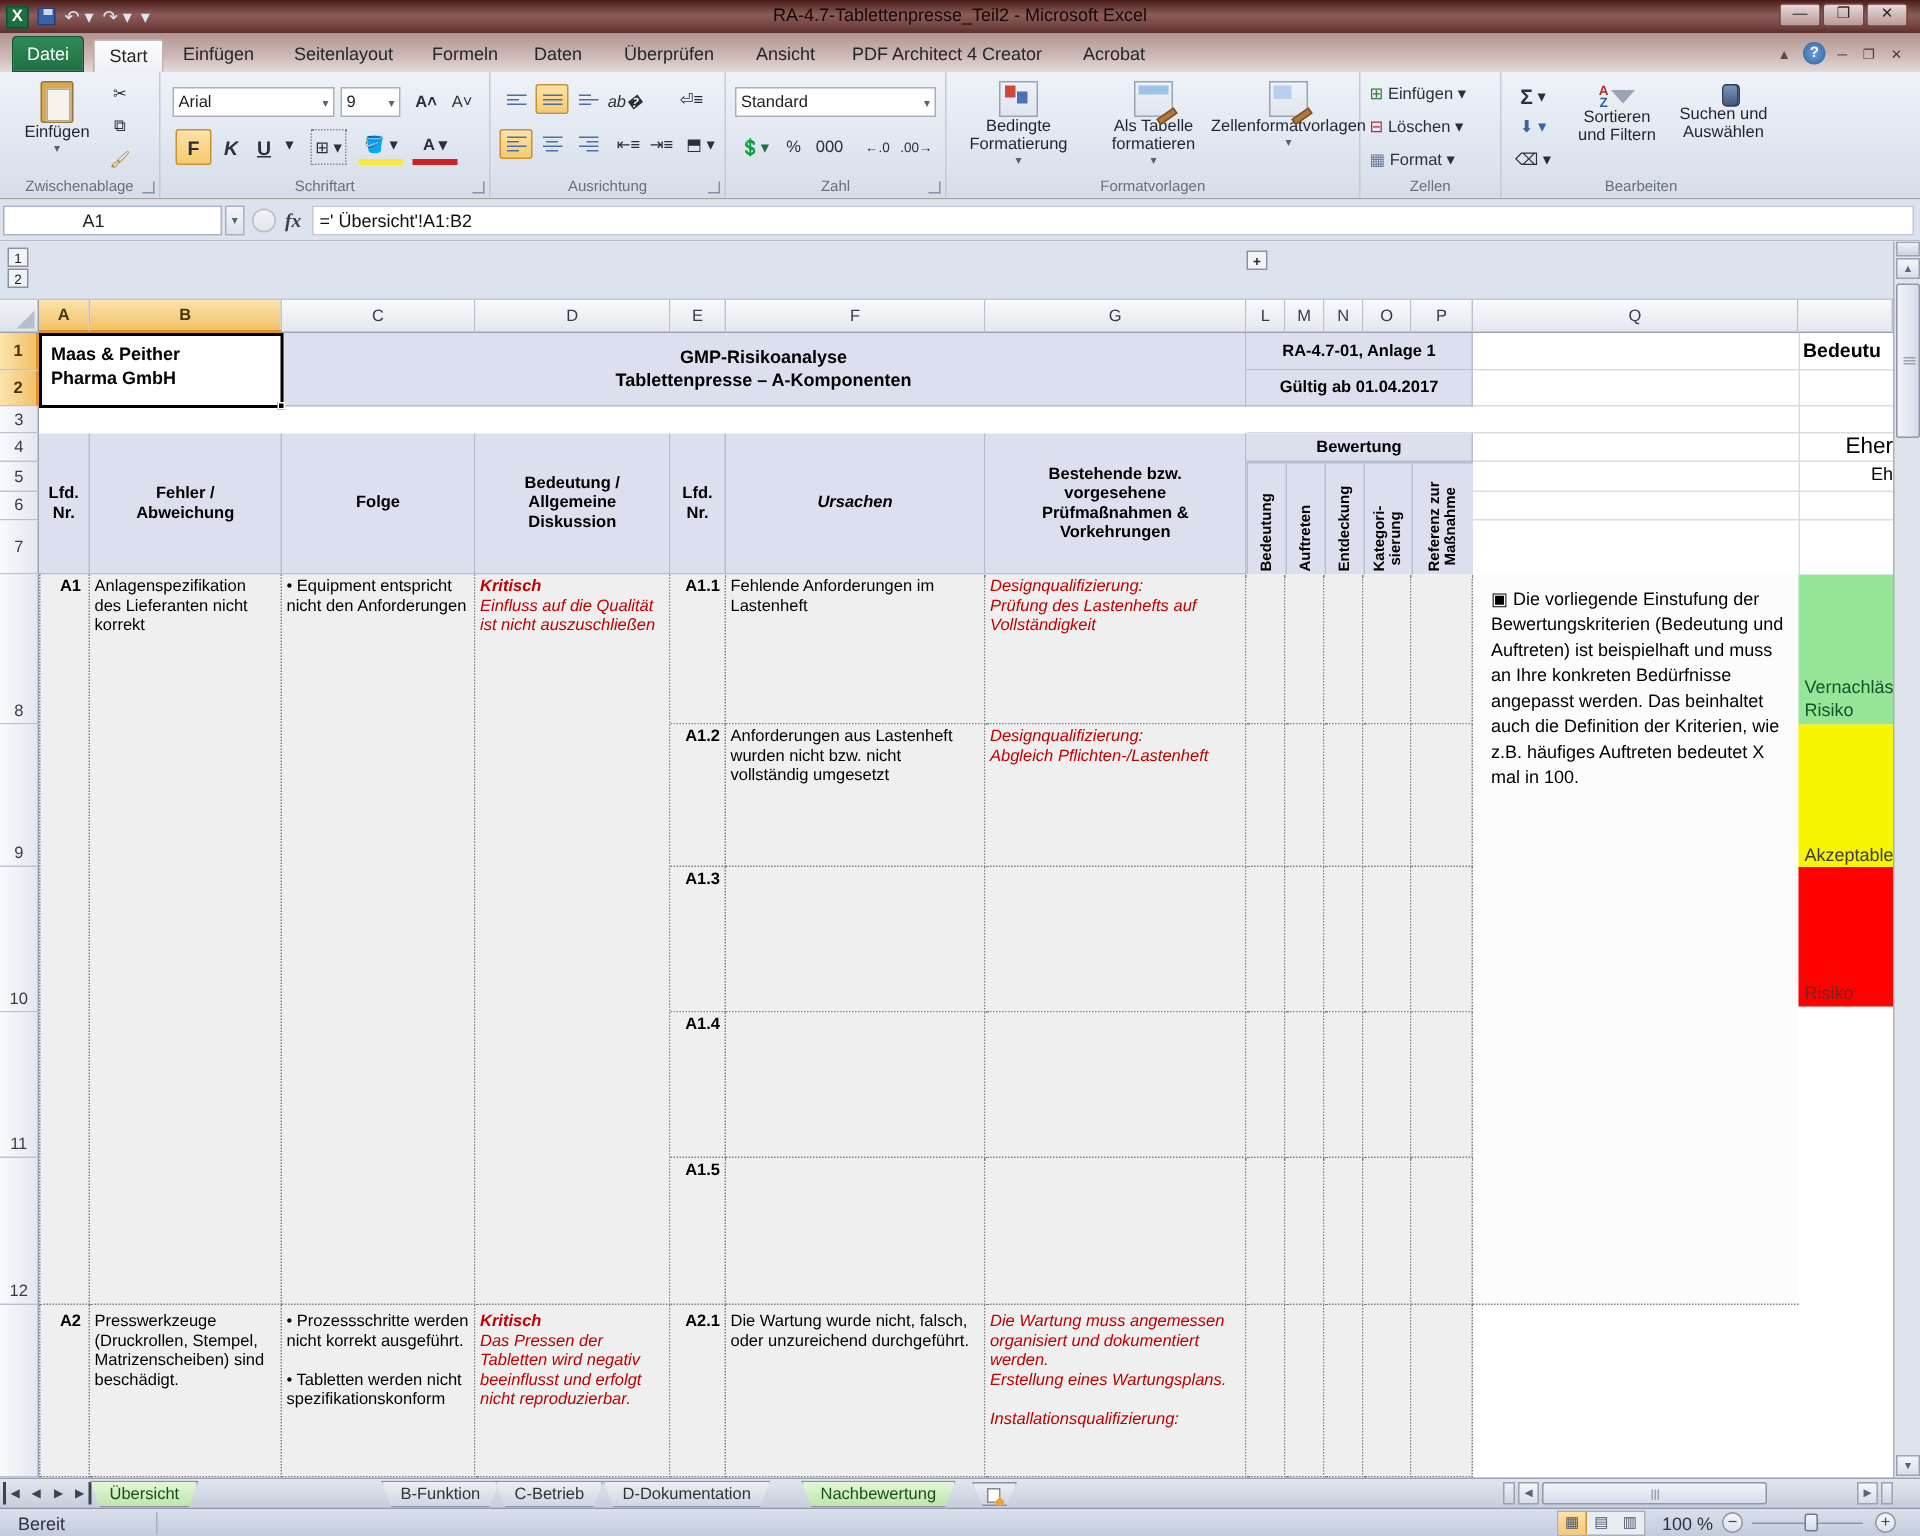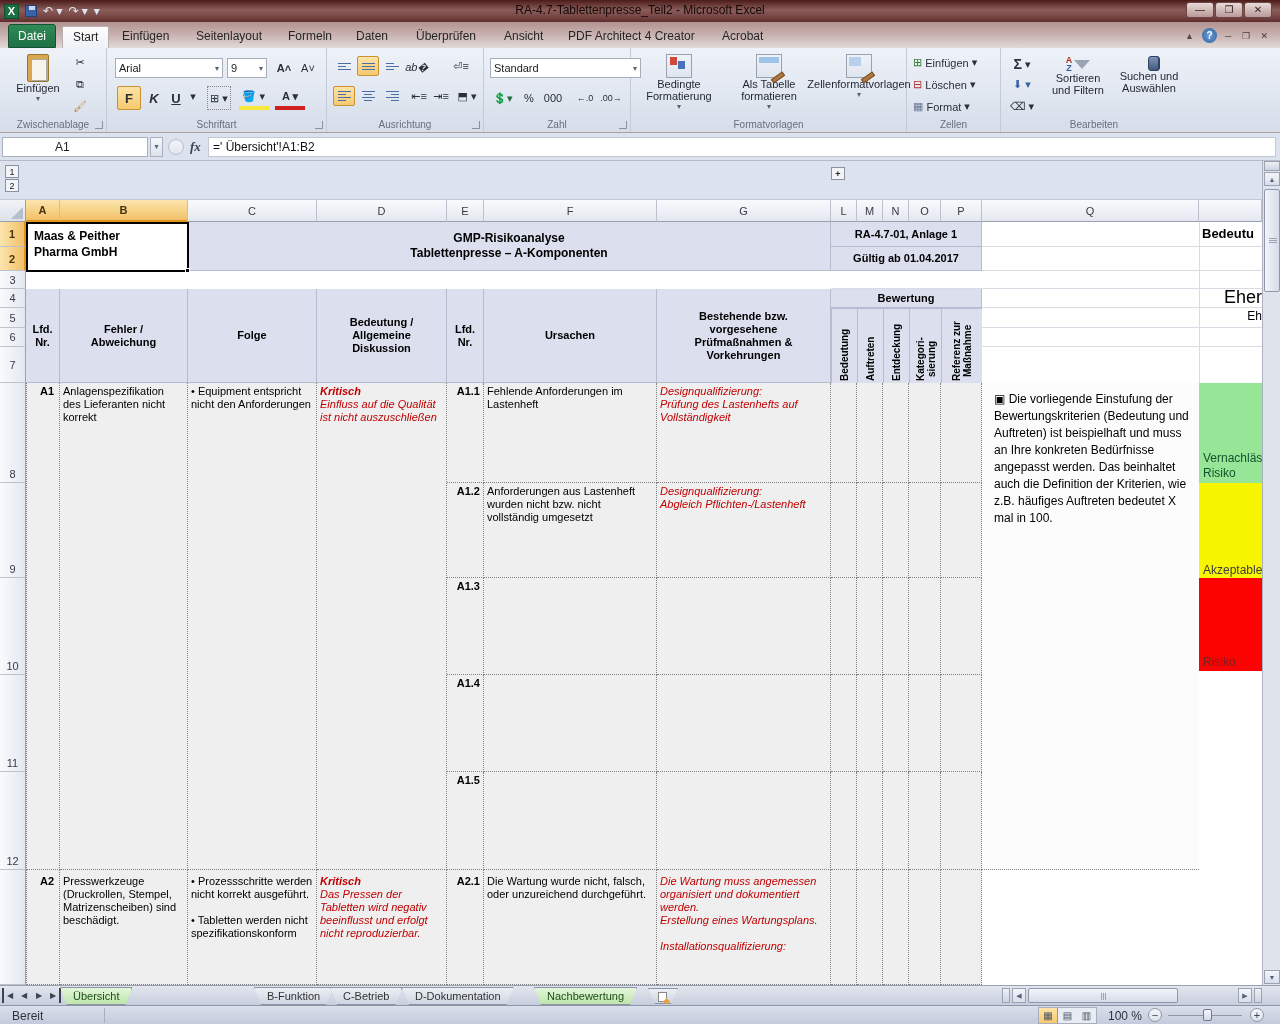--- a/index.html
+++ b/index.html
@@ -242,21 +242,21 @@
         </span>
       </span>
     <span class="sbtn" style="left:82px; top:38px; width:20px; height:20px;">⇤≡</span>
     <span class="sbtn" style="left:104px; top:38px; width:20px; height:20px;">⇥≡</span>
     <span class="sbtn" style="left:128px; top:38px; width:24px; height:20px;">⬒ ▾</span>
     <div class="glabel">Ausrichtung</div>
     <div class="launcher"></div>
   </div>
 
   <div class="rgroup" style="left:484px; width:147px;">
-    <div class="combo" style="left:6px; top:10px; width:151px; height:20px;">
+    <div class="combo" style="left:6px; top:10px; width:134px; height:20px;">
       <span>Standard</span>
         <span class="arr">▾</span>
     </div>
     <span class="sbtn" style="left:6px; top:40px; width:26px; height:20px; color:#1f6e3f;">💲▾</span>
     <span class="sbtn" style="left:36px; top:40px; width:18px; height:20px;">%</span>
     <span class="sbtn" style="left:56px; top:40px; width:26px; height:20px;">000</span>
     <span class="sbtn" style="left:88px; top:40px; width:26px; height:20px; font-size:9px;">←.0</span>
     <span class="sbtn" style="left:114px; top:40px; width:26px; height:20px; font-size:9px;">.00→</span>
     <div class="glabel">Zahl</div>
     <div class="launcher"></div>
@@ -387,34 +387,34 @@
   <div class="cell hdrc" style="left:26px;  top:128px; width:34px;  height:94px;">Lfd.
 Nr.</div>
   <div class="cell hdrc" style="left:60px;  top:128px; width:128px; height:94px;">Fehler /
 Abweichung</div>
   <div class="cell hdrc" style="left:188px; top:128px; width:129px; height:94px;">Folge</div>
   <div class="cell hdrc" style="left:317px; top:128px; width:130px; height:94px;">Bedeutung /
 Allgemeine
 Diskussion</div>
   <div class="cell hdrc" style="left:447px; top:128px; width:37px;  height:94px;">Lfd.
 Nr.</div>
-  <div class="cell hdrc" style="left:484px; top:128px; width:173px; height:94px;">Ursachen</div>
+  <div class="cell hdrc" style="left:484px; top:128px; width:173px; height:94px;font-style:italic;">Ursachen</div>
   <div class="cell hdrc" style="left:657px; top:128px; width:174px; height:94px;">Bestehende bzw.
 vorgesehene
 Prüfmaßnahmen &amp;
 Vorkehrungen</div>
   <div class="cell hdrc" style="left:831px; top:128px; width:151px; height:19px;">Bewertung</div>
   <div class="cell hdrc vlabel" style="left:831px; top:147px; width:26px; height:75px;">Bedeutung</div>
   <div class="cell hdrc vlabel" style="left:857px; top:147px; width:26px; height:75px;">Auftreten</div>
   <div class="cell hdrc vlabel" style="left:883px; top:147px; width:26px; height:75px;">Entdeckung</div>
   <div class="cell hdrc vlabel" style="left:909px; top:147px; width:32px; height:75px;">Kategori-
 sierung</div>
   <div class="cell hdrc vlabel" style="left:941px; top:147px; width:41px; height:75px;">Referenz zur
 Maßnahme</div>
-  <div class="cell" style="left:1199px; top:128px; width:63px; height:19px; text-align:right; font-size:18px; padding-right:0;">Eher</div>
+  <div class="cell" style="left:1199px; top:128px; width:63px; height:19px; text-align:right; font-size:15px; padding-right:0;">Eher</div>
   <div class="cell" style="left:1199px; top:147px; width:63px; height:20px; text-align:right; font-size:12px; padding-right:0;">Eh</div>
 
   <div class="cell datac" style="left:26px; top:222px; width:34px; height:487px; border-left:1px dotted #7f7f7f; font-weight:bold; text-align:right; padding-right:5px;">A1</div>
   <div class="cell datac" style="left:60px; top:222px; width:128px; height:487px;">Anlagenspezifikation des Lieferanten nicht korrekt</div>
   <div class="cell datac" style="left:188px; top:222px; width:129px; height:487px;">• Equipment entspricht nicht den Anforderungen</div>
   <div class="cell datac" style="left:317px; top:222px; width:130px; height:487px;">
     <span class="redtx" style="font-weight:bold; display:block;">Kritisch</span>
     <span class="redtx" style="display:block;">Einfluss auf die Qualität ist nicht auszuschließen</span>
   </div>
 

